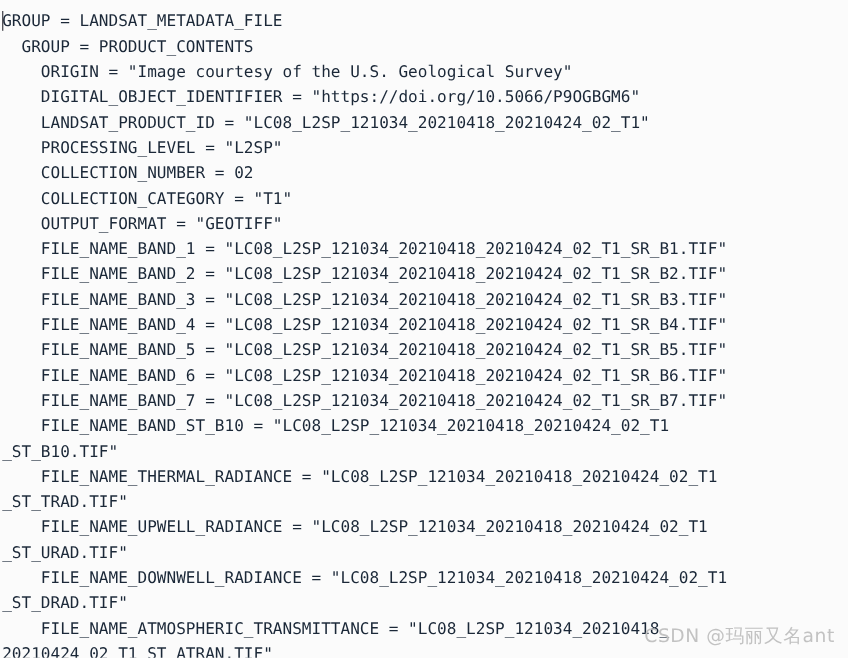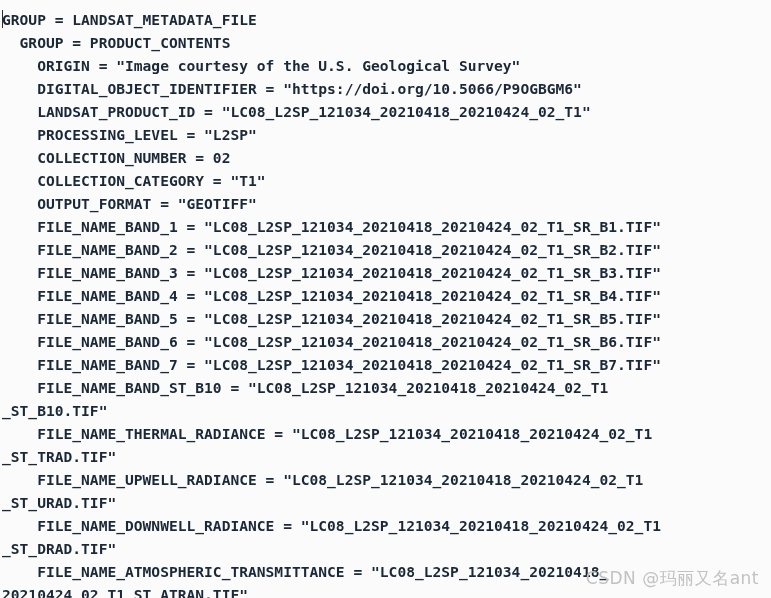--- a/index.html
+++ b/index.html
@@ -37,21 +37,20 @@
     color: #1b2838;
     letter-spacing: 0px;
     -webkit-font-smoothing: none;
   }
 
   .meta-line {
     display: block;
     height: 23px;
     white-space: pre;
     padding-left: 2px;
-    font-weight: bold;
   }
 
   
   #caret {
     position: absolute;
     left: 2px;
     top: 10px;
     width: 1px;
     height: 18px;
     background: #2a2a33;

